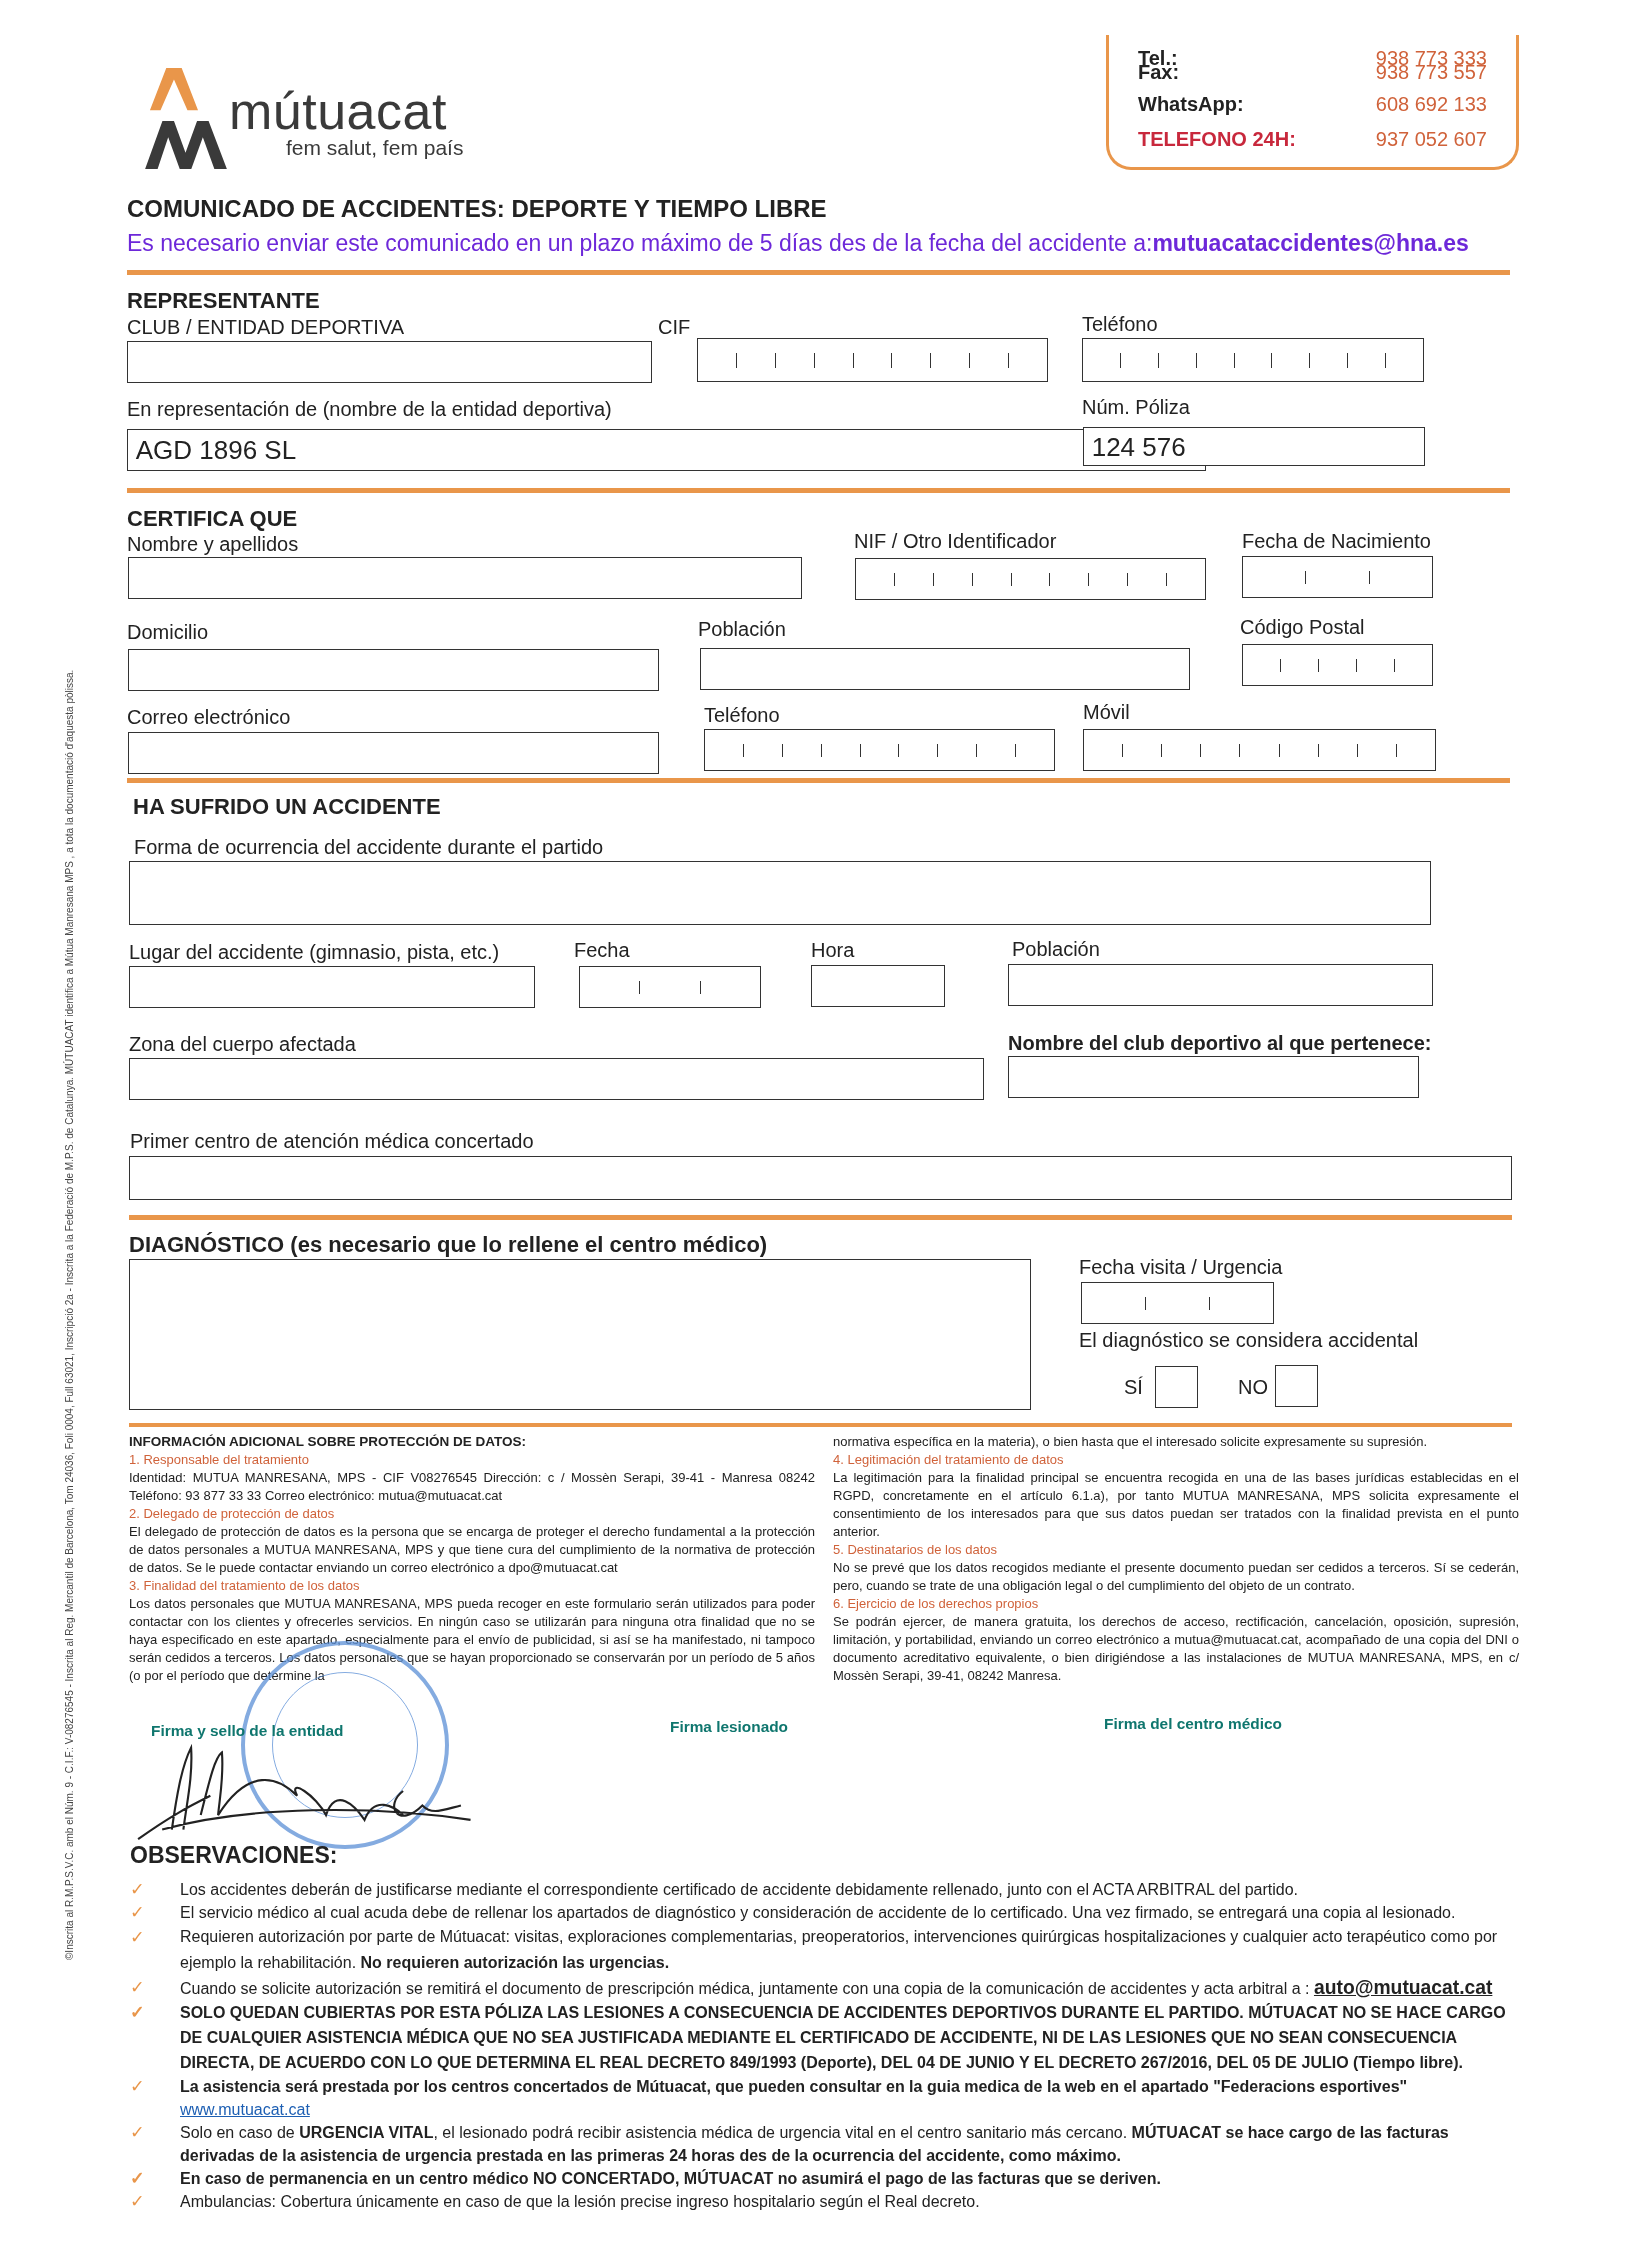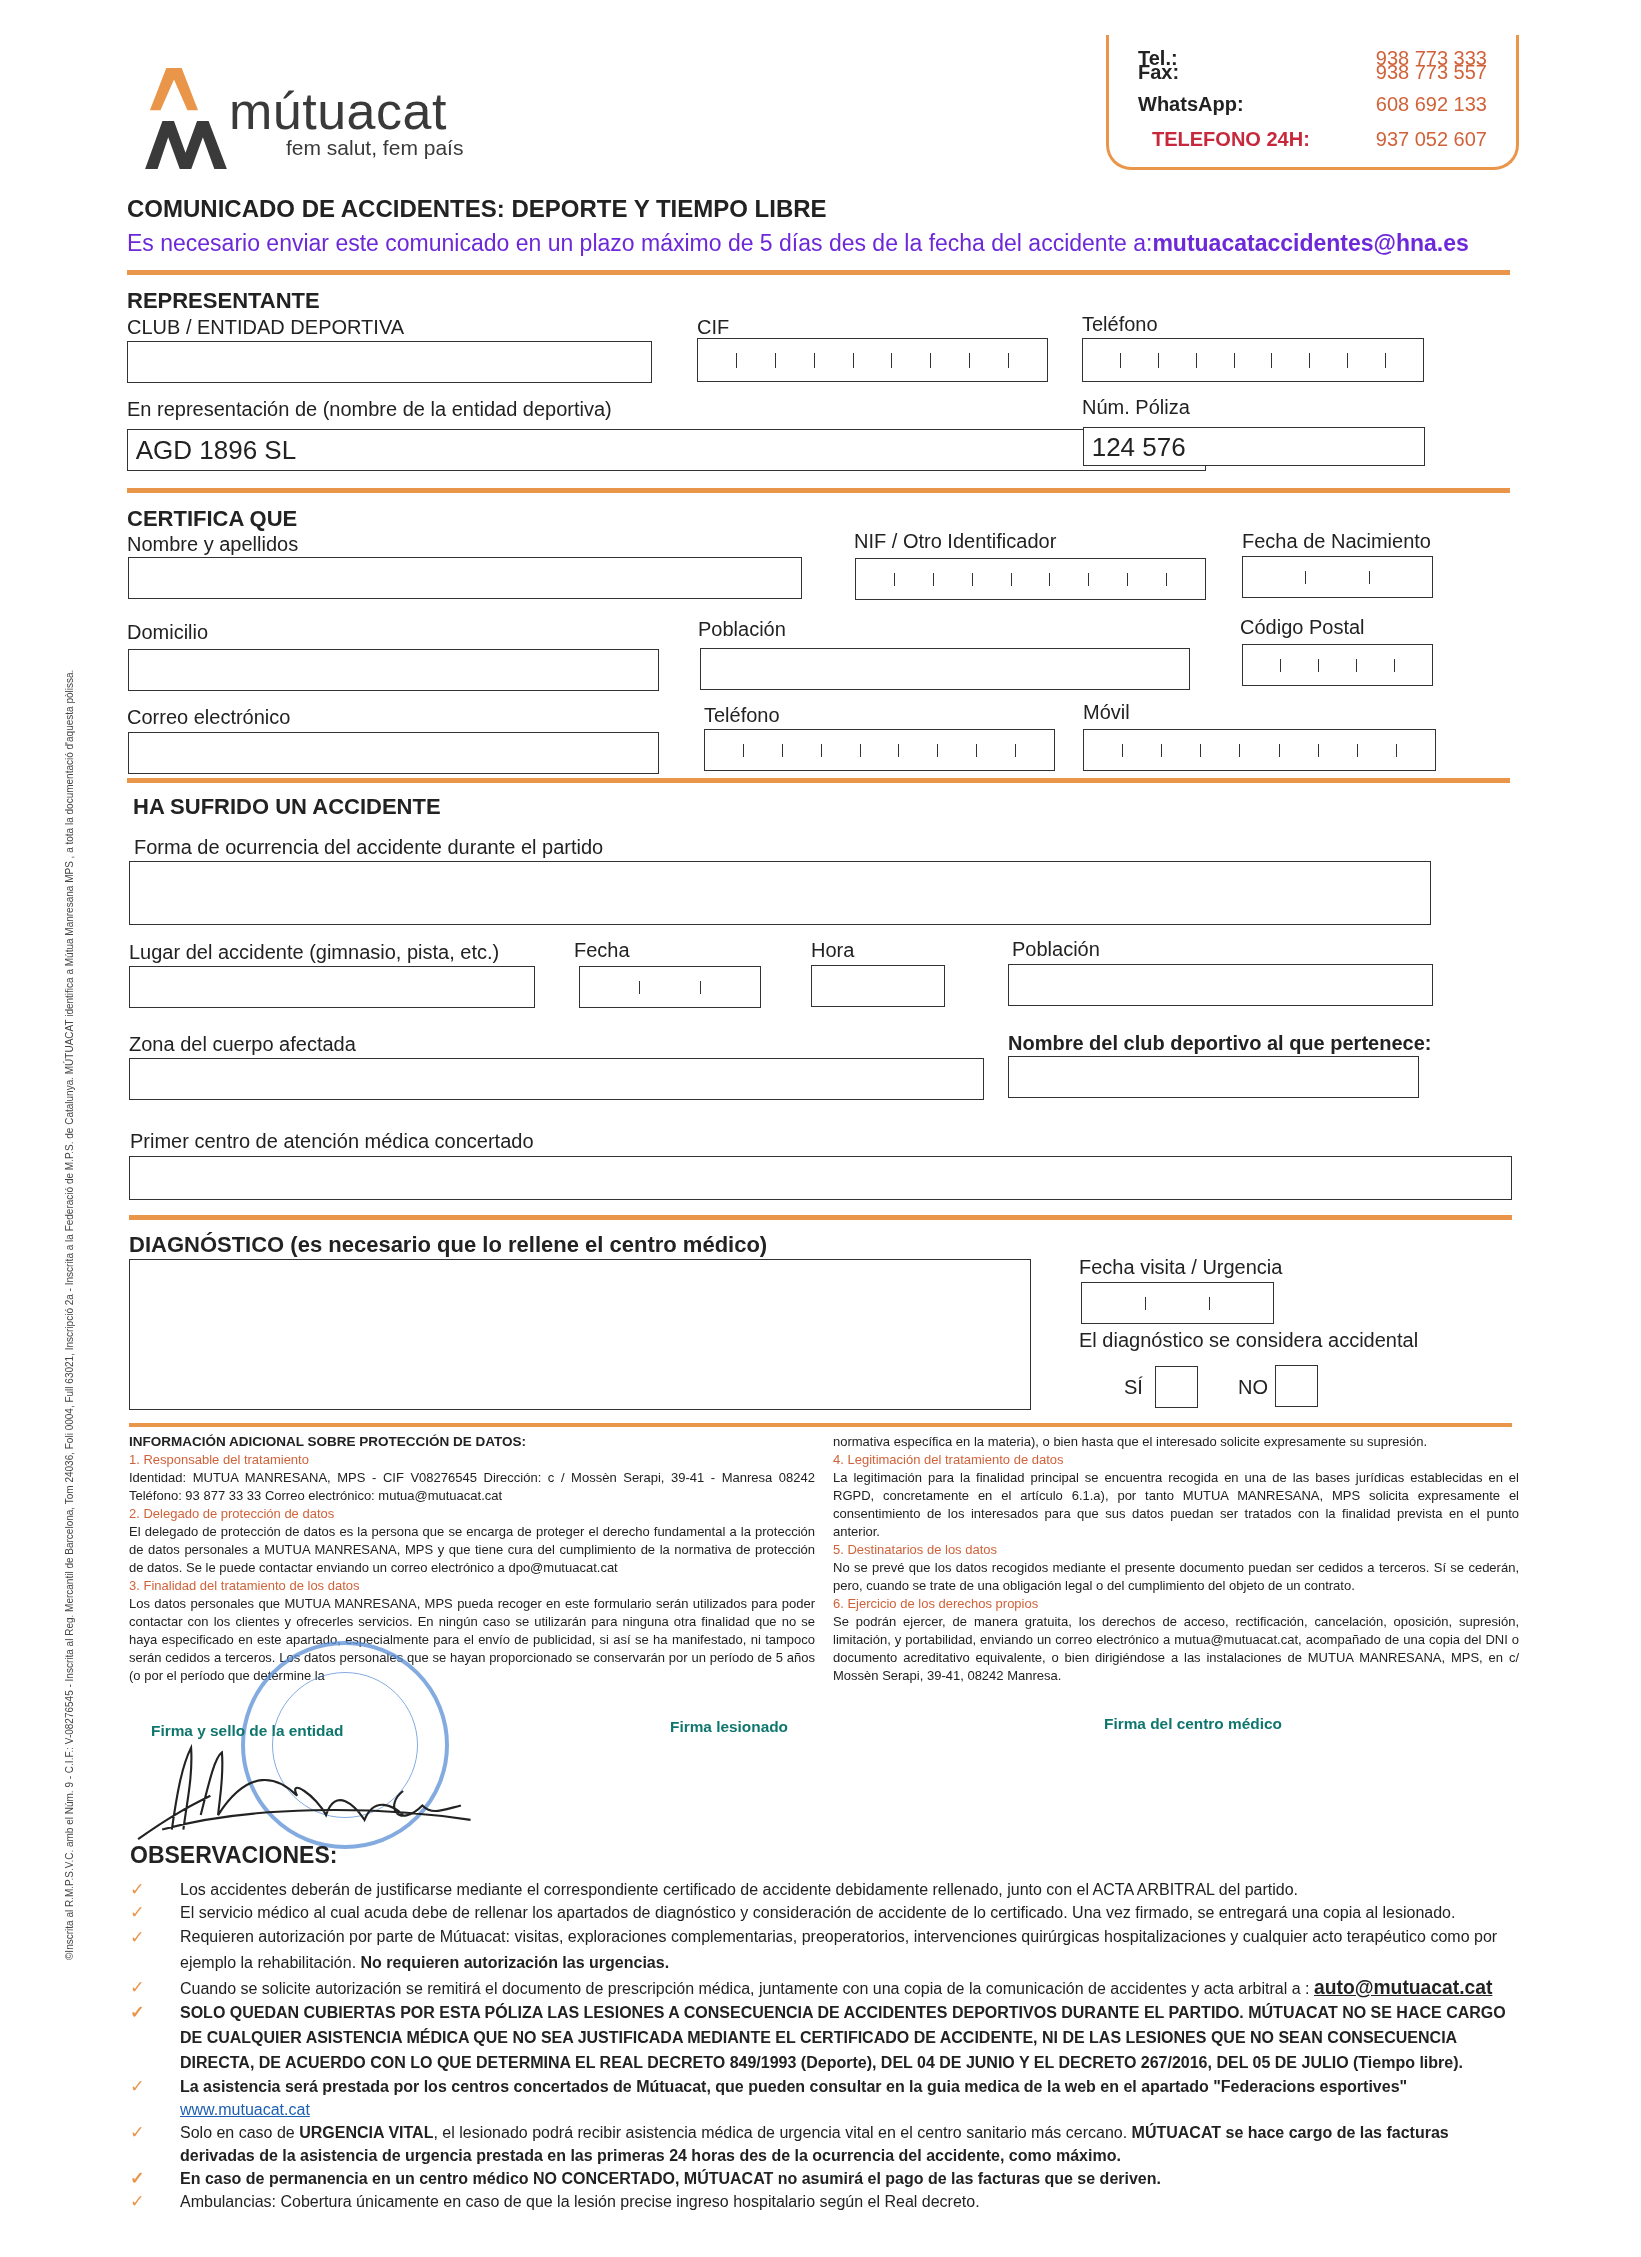--- a/index.html
+++ b/index.html
@@ -68,36 +68,36 @@
       <span class="v">938 773 333</span>
     </div>
   <div class="row" style="top:26px;">
       <span class="k">Fax:</span>
       <span class="v">938 773 557</span>
     </div>
   <div class="row" style="top:58px;">
       <span class="k">WhatsApp:</span>
       <span class="v">608 692 133</span>
     </div>
-  <div class="row" style="top:93px;margin-left:14px;">
+  <div class="row" style="top:93px;">
       <span class="k24">TELEFONO 24H:</span>
       <span class="v">937 052 607</span>
     </div>
 </div>
 
 <div class="sec-title" style="left:127px; top:195px; font-size:24px;">COMUNICADO DE ACCIDENTES: DEPORTE Y TIEMPO LIBRE</div>
 <div class="subtitle"><span>Es necesario enviar este comunicado en un plazo máximo de 5 días des de la fecha del accidente a:</span><b>mutuacataccidentes@hna.es</b></div>
 <div class="hr-orange" style="left:127px; top:270px; width:1383px;"></div>
 
 <div class="sec-title" style="left:127px; top:288px;">REPRESENTANTE</div>
 <div class="lbl" style="left:127px; top:316px;">CLUB / ENTIDAD DEPORTIVA</div>
 <div class="box" style="left:127px; top:341px; width:525px; height:42px;">
     <span class="val"></span>
   </div>
-<div class="lbl" style="left:697px; top:316px;">CIF</div>
+<div class="lbl" style="left:658px; top:316px;">CIF</div>
 <div class="cells" style="left:697px; top:338px; width:351px; height:44px;">
   <div class="cell"></div>
     <div class="cell"></div>
     <div class="cell"></div>
     <div class="cell"></div>
     <div class="cell"></div>
     <div class="cell"></div>
     <div class="cell"></div>
     <div class="cell"></div>
     <div class="cell"></div>

